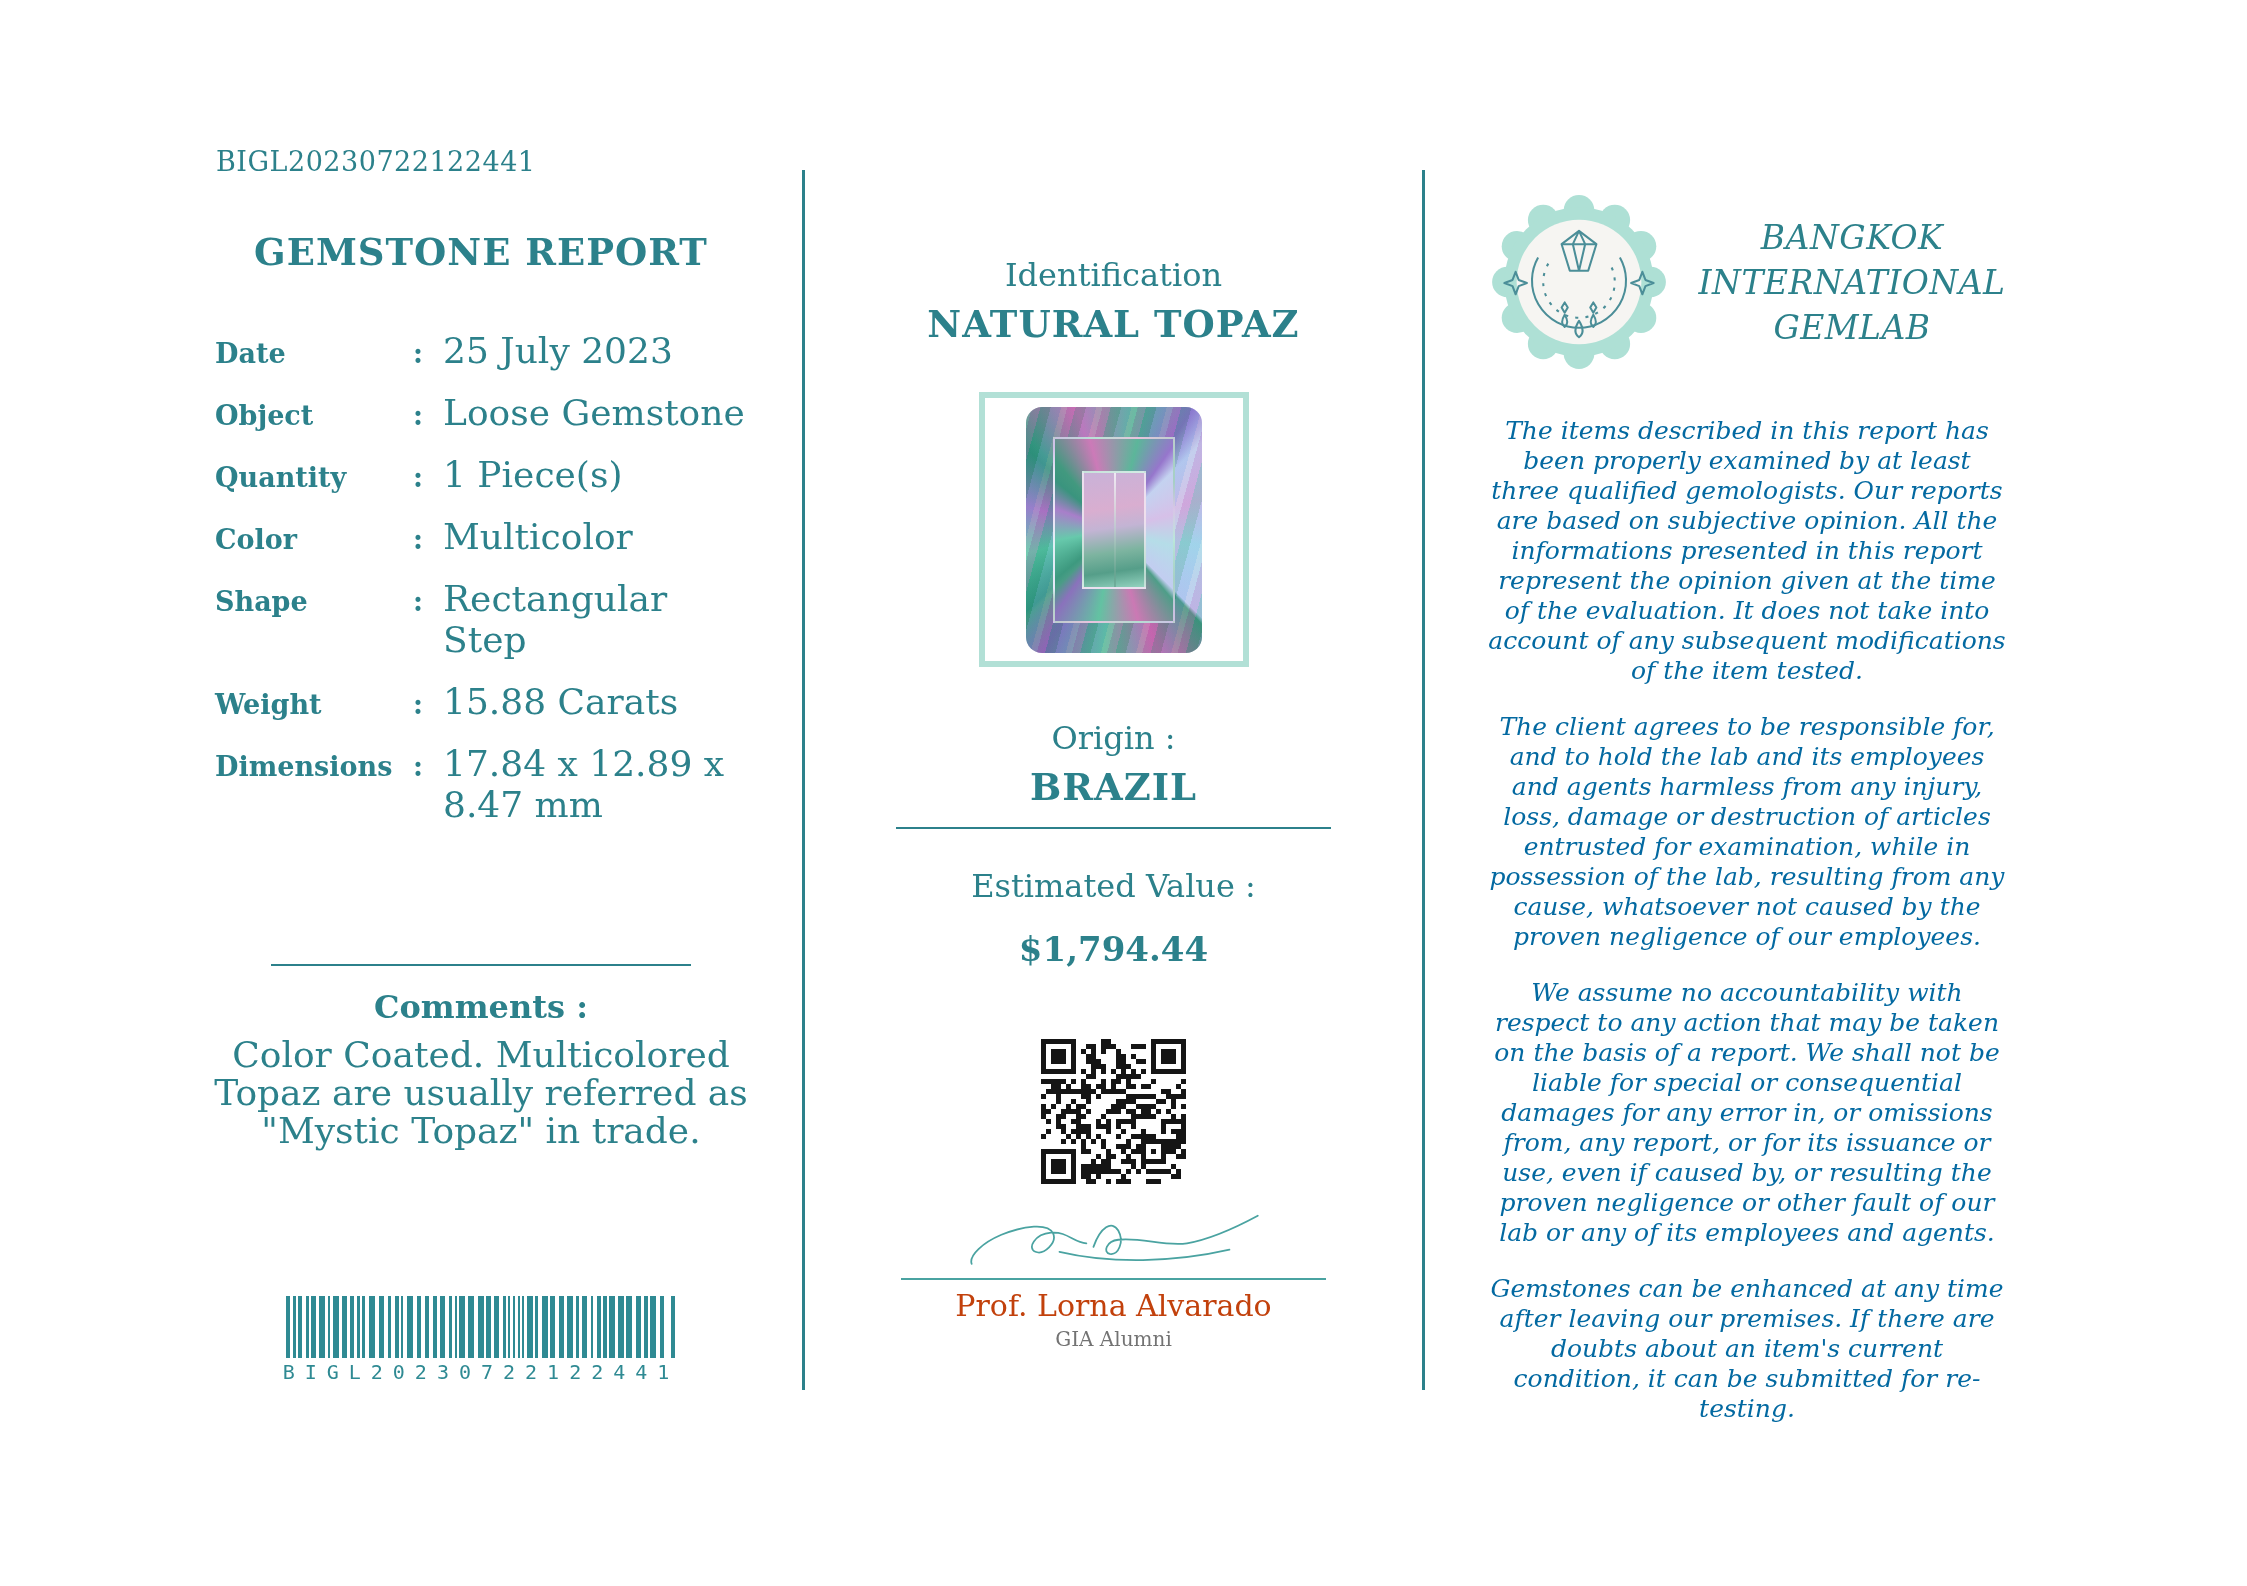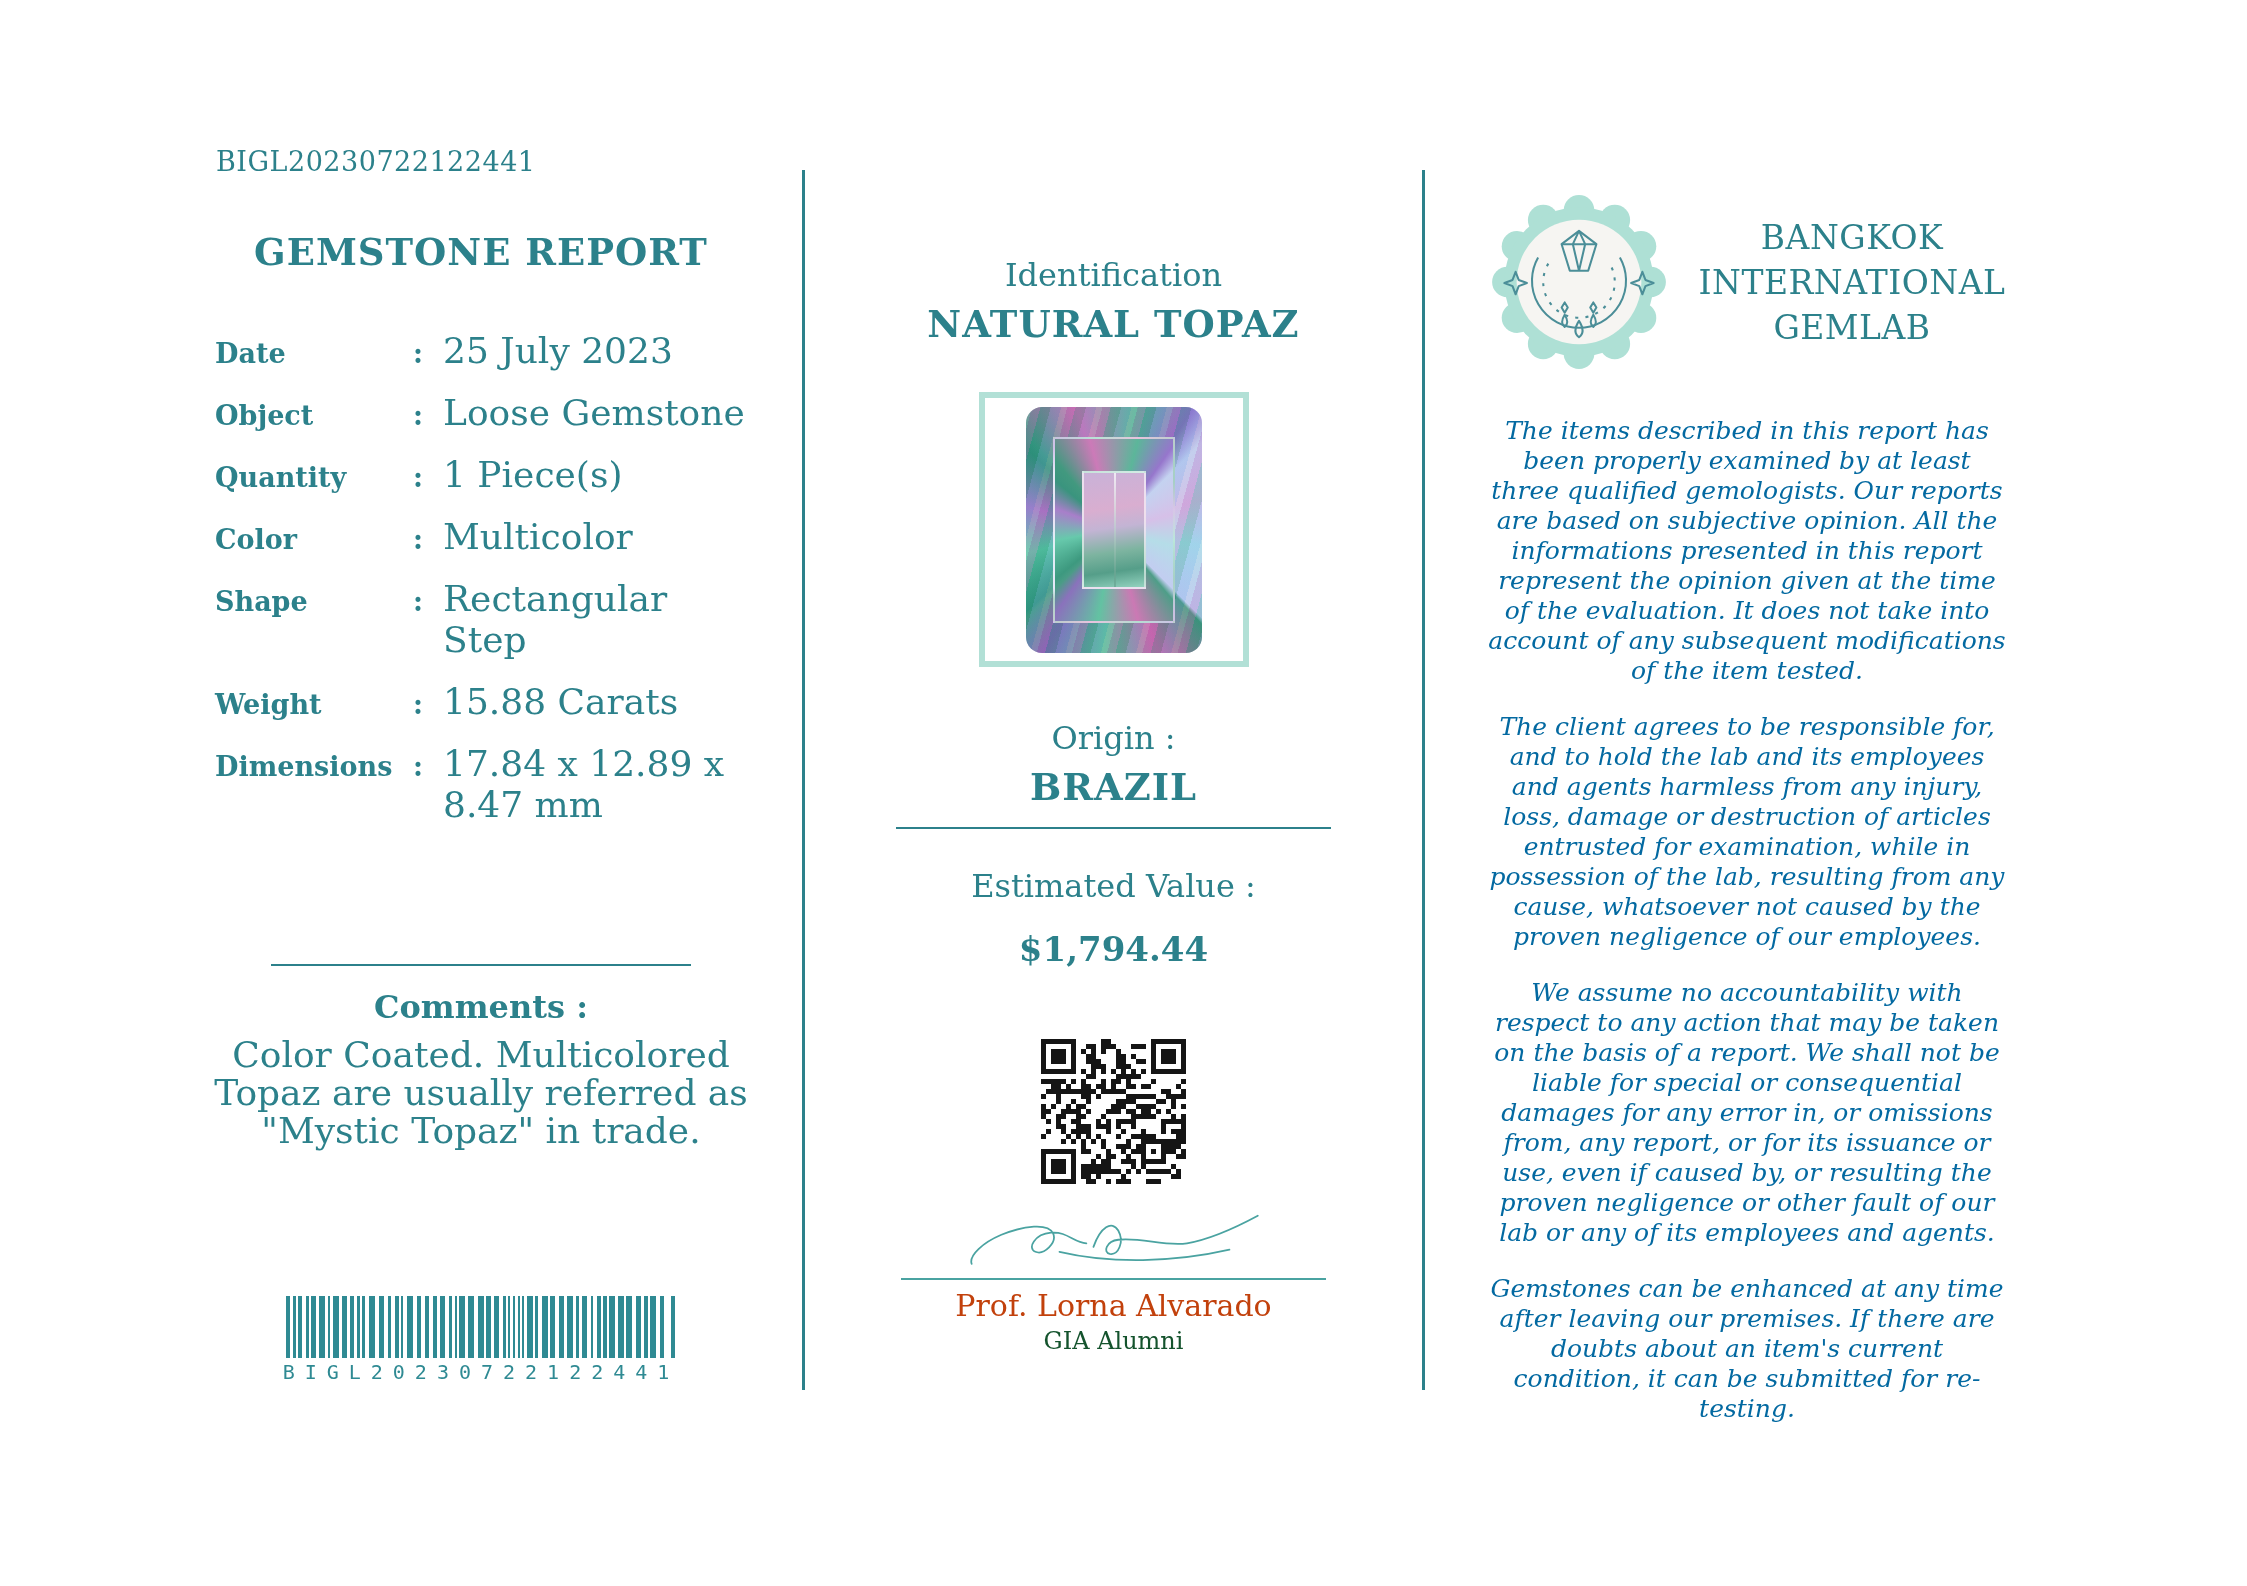--- a/index.html
+++ b/index.html
@@ -58,27 +58,27 @@
     background:linear-gradient(rgba(255,255,255,0.7),rgba(90,150,130,0.5)); }
   .origin-label { margin-top:52px; font-size:32px; }
   .origin { margin-top:8px; font-size:37px; font-weight:700; letter-spacing:1px; }
   .mid-rule { margin-top:18px; width:435px; height:2px; background:#2c818b; }
   .est-label { margin-top:38px; font-size:32px; }
   .est { margin-top:24px; font-size:34px; font-weight:700; }
   .qr { margin-top:70px; width:145px; height:145px; display:block; }
   .sig { margin-top:26px; width:430px; height:68px; display:block; }
   .sig-rule { margin-top:0px; width:425px; height:2px; background:#4aa3a1; }
   .prof { margin-top:8px; font-size:30px; color:#c2410c; }
-  .gia { margin-top:4px; font-size:24px; color:#14532d; }
+  .gia { margin-top:4px; font-size:20px; color:#737373; }
 
   
   .col.right { flex:1; padding:0 240px 0 62px; display:flex; flex-direction:column; }
   .lab-header { margin-top:20px; display:flex; align-items:center; gap:26px; }
   .logo { width:184px; height:184px; flex:0 0 auto; }
-  .lab-name { flex:1; text-align:center; font-size:33px; line-height:45px; letter-spacing:0.5px; }
+  .lab-name { flex:1; text-align:center; font-size:33px; line-height:45px; letter-spacing:0.5px;font-style:italic; }
   .prov-title { margin-top:50px; font-size:31px; font-weight:400; text-align:center; letter-spacing:0.5px; }
   .prov { margin-top:26px; font-size:25px; line-height:30px; font-style:italic;
           color:#0369a1; text-align:center; }
   .prov:first-of-type { margin-top:42px; }
 </style>
 </head>
 <body>
 
 <div class="page">
   <div class="report-no">BIGL20230722122441</div>

